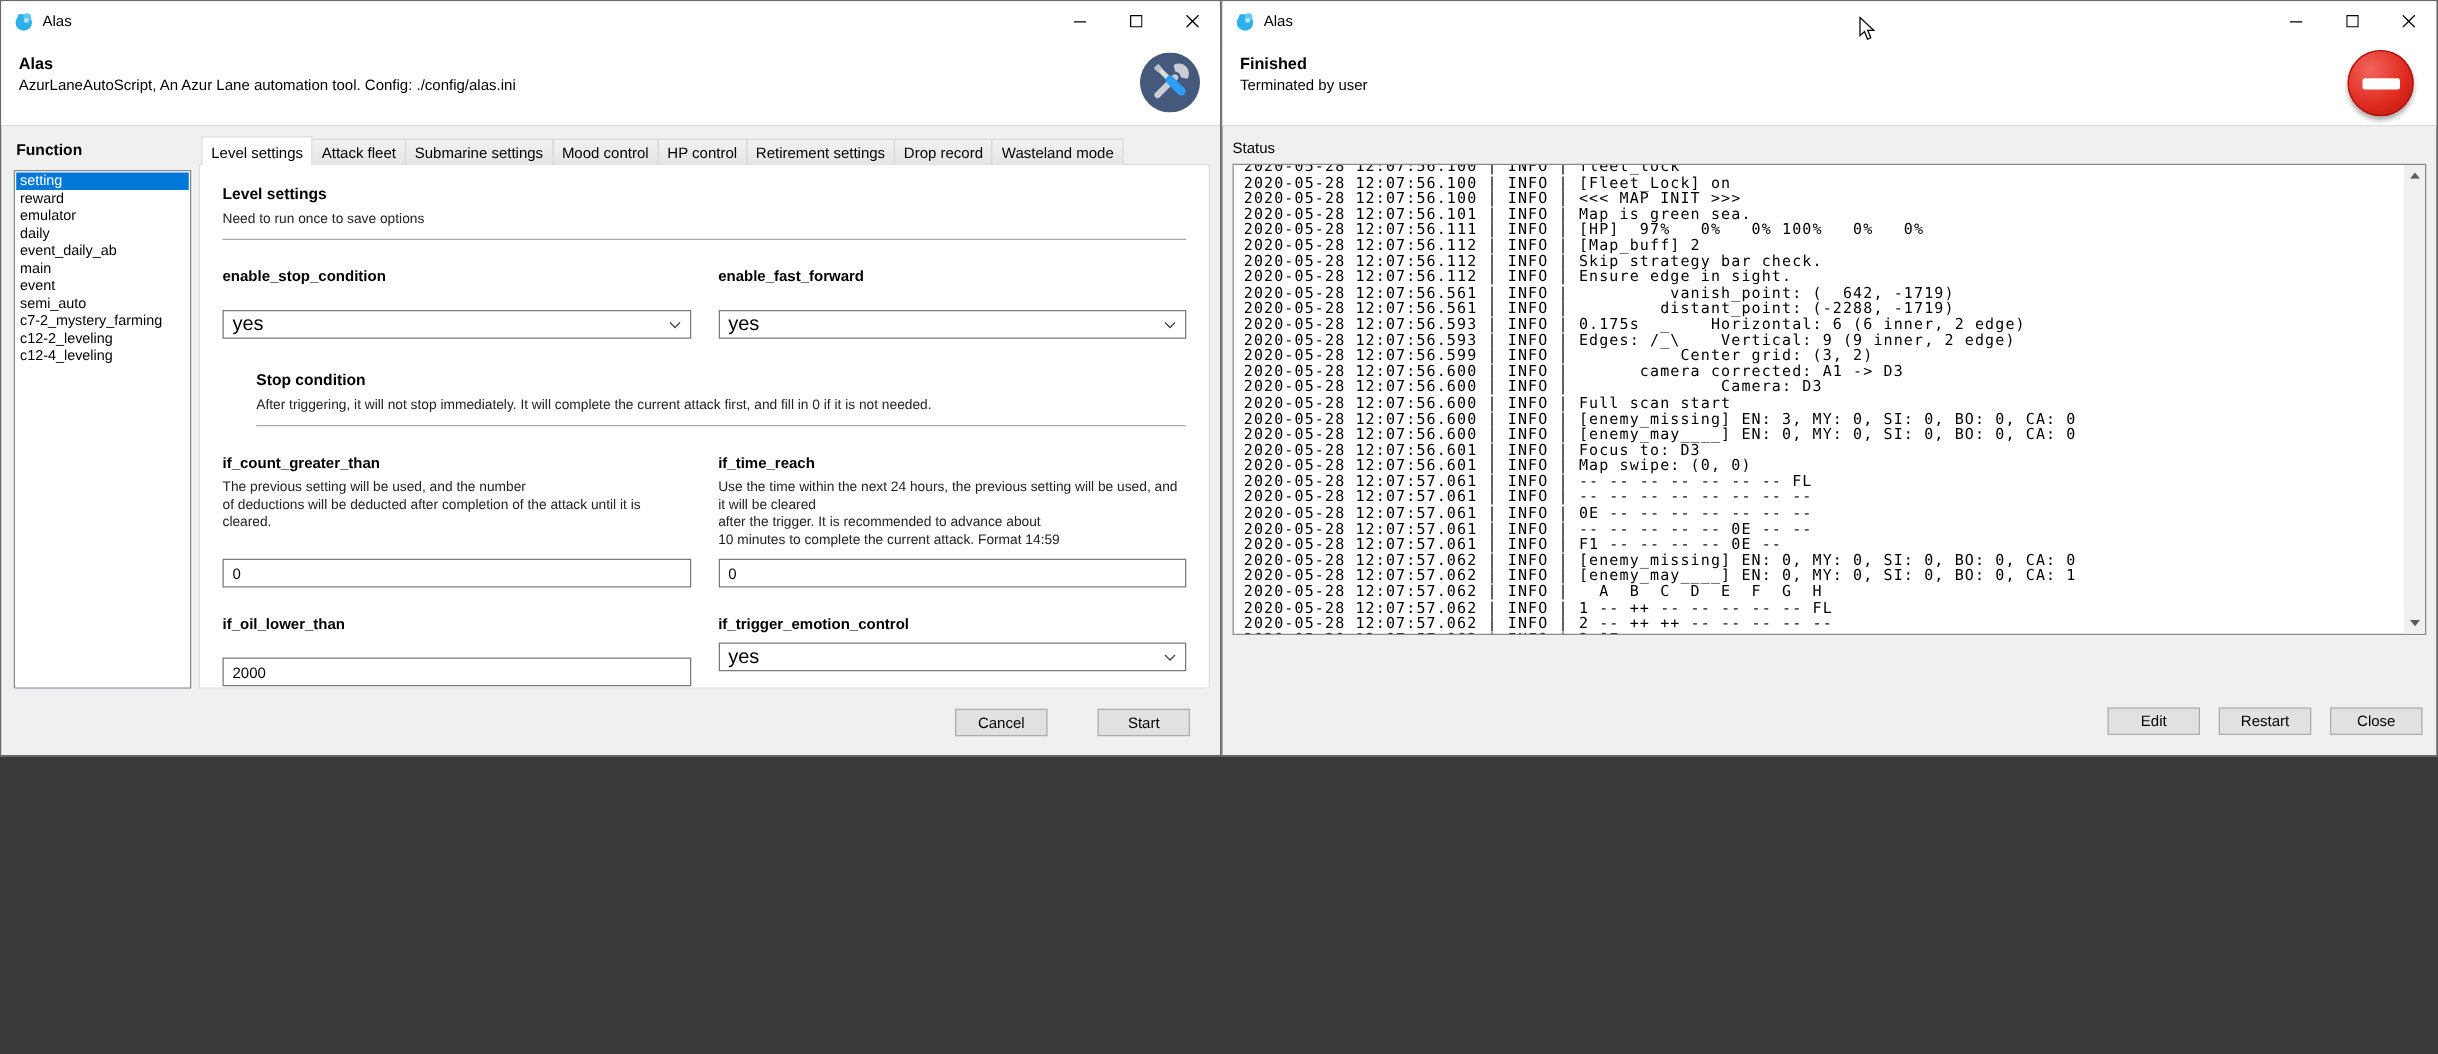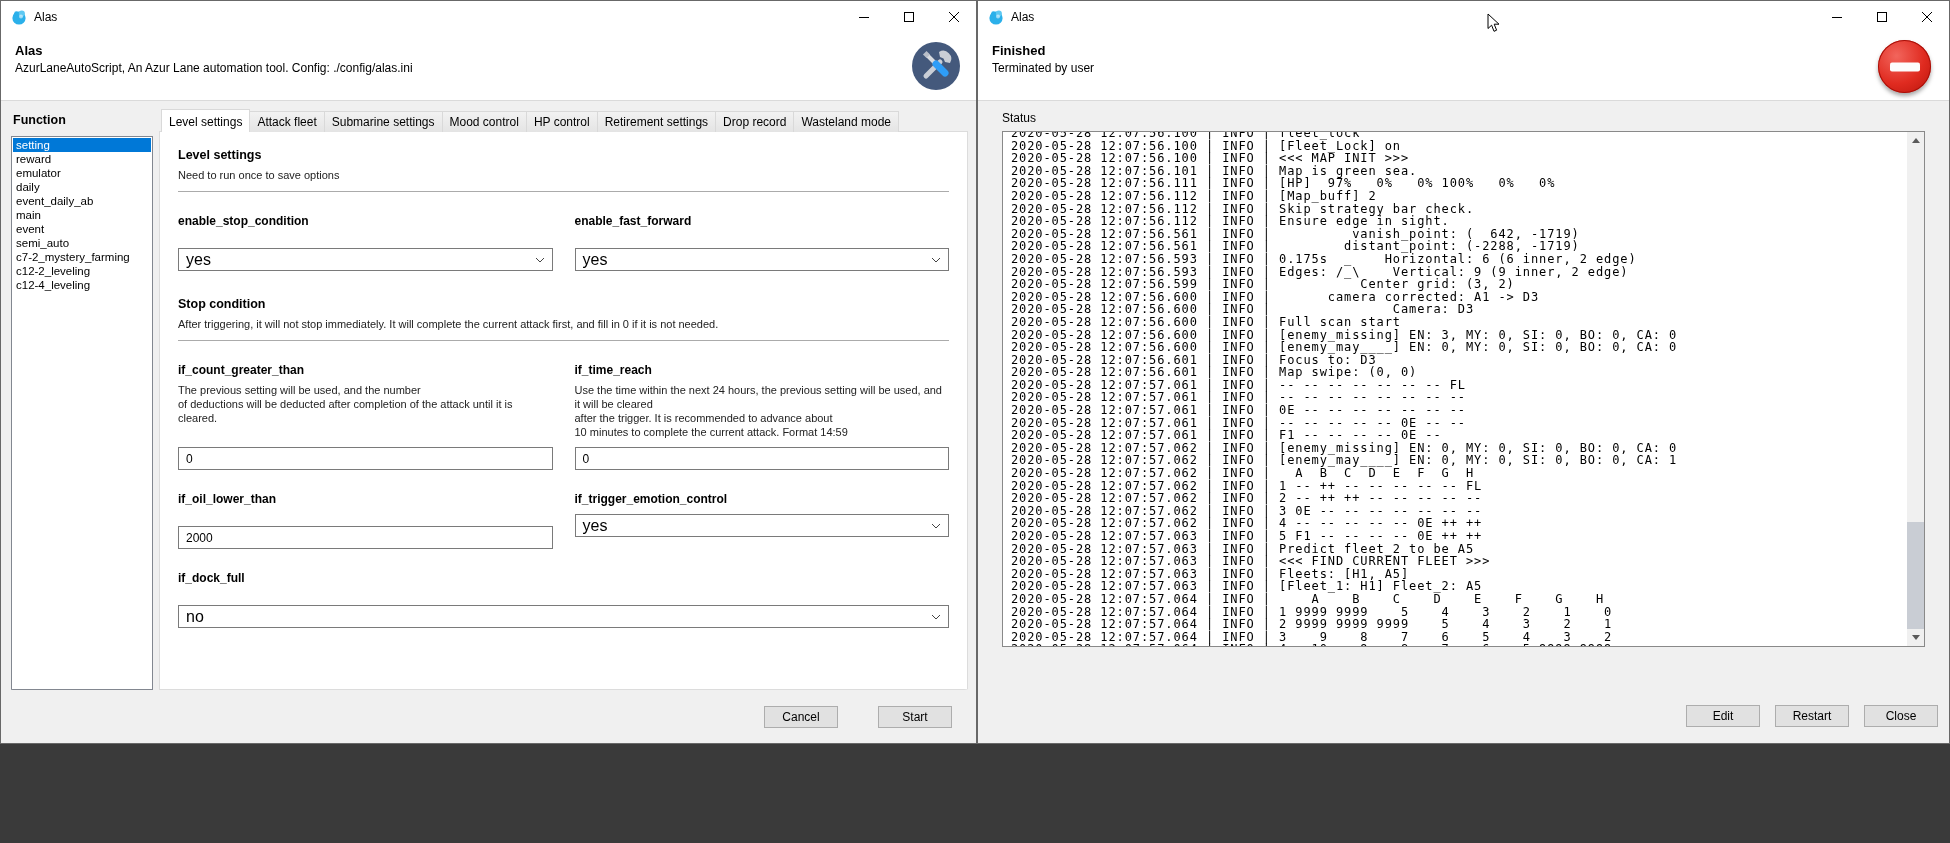--- a/index.html
+++ b/index.html
@@ -1,18 +1,18 @@
 <!DOCTYPE html>
 <html><head>
 <meta charset="utf-8">
 <style>
   * { box-sizing: border-box; margin: 0; padding: 0; }
   html,body { width:1950px; height:843px; overflow:hidden; }
   body { font-family:"Liberation Sans", sans-serif; background:#3a3a3a; }
-  .desktop { display:flex; width:1950px; height:744px; position:relative; }
+  .desktop { display:flex; width:1950px; height:605px; position:relative; }
   .window { display:flex; flex-direction:column; background:#f0f0f0; border:1px solid #686868; }
   .window.left { width:977px; }
   .window.right { width:973px; }
 
   
   .titlebar { height:32px; background:#fff; display:flex; align-items:center; padding-left:10px; flex:none; }
   .tb-title { font-size:12px; color:#000; margin-left:7px; }
   .tb-buttons { margin-left:auto; display:flex; height:100%; }
   .tb-btn { width:45px; height:100%; display:flex; align-items:center; justify-content:center; }
 
@@ -56,21 +56,21 @@
             width:100%; margin-top:8px; font-family:"Liberation Sans", sans-serif; color:#000; }
 
   .footer-left { height:53px; flex:none; display:flex; justify-content:flex-end; align-items:flex-start;
                  padding:16px 24px 0 0; gap:40px; }
   .footer-right { height:96px; flex:none; display:flex; justify-content:flex-end; align-items:flex-start;
                   padding:58px 11px 0 0; gap:15px; }
   .btn { width:74px; height:22px; background:#e1e1e1; border:1px solid #adadad; font-size:12px;
          font-family:"Liberation Sans", sans-serif; color:#000; cursor:default; }
 
   
-  .main-right { flex:1; display:flex; flex-direction:column; padding:10px 24px 0; overflow:hidden; }
+  .main-right { flex:1; display:flex; flex-direction:column; padding:10px 8px 0; overflow:hidden; }
   .status-label { font-size:12px; color:#000; margin-bottom:6px; flex:none; }
   .logbox { flex:1; background:#fff; border:1px solid #898989; display:flex; overflow:hidden; }
   .log-content { flex:1; overflow:hidden; padding-left:8px; }
   .log-content pre { margin-top:-5px; font-family:"DejaVu Sans Mono", monospace; font-size:12px;
                      line-height:12.6px; letter-spacing:0.9px; color:#000; }
   .scrollbar { width:17px; flex:none; background:#f0f0f0; position:relative; }
   .sb-arrow { position:absolute; left:0; width:17px; height:17px; display:flex; align-items:center; justify-content:center; background:#f0f0f0; }
   .sb-arrow.up { top:0; } .sb-arrow.down { bottom:0; }
   .sb-thumb { position:absolute; left:0; width:17px; top:390px; height:112px; background:#c9cdd4; }
 
@@ -174,21 +174,21 @@
               <div class="fspacer"></div>
               <div class="combo">
                 <span>yes</span>
                 <svg width="10" height="6">
                     <polyline points="1,1 5,5 9,1" stroke="#444" fill="none"></polyline>
                   </svg>
               </div>
             </div>
           </div>
 
-          <div style="margin-top:26px;">
+          <div style="margin-top:26px;margin-left:27px;">
             <div class="form-heading">Stop condition</div>
             <div class="form-sub">After triggering, it will not stop immediately. It will complete the current attack first, and fill in 0 if it is not needed.</div>
             <hr class="rule">
           </div>
 
           <div class="frow">
             <div class="field">
               <div class="flabel">if_count_greater_than</div>
               <div class="fdesc">The previous setting will be used, and the number
  of deductions will be deducted after completion of the attack until it is cleared.</div>

